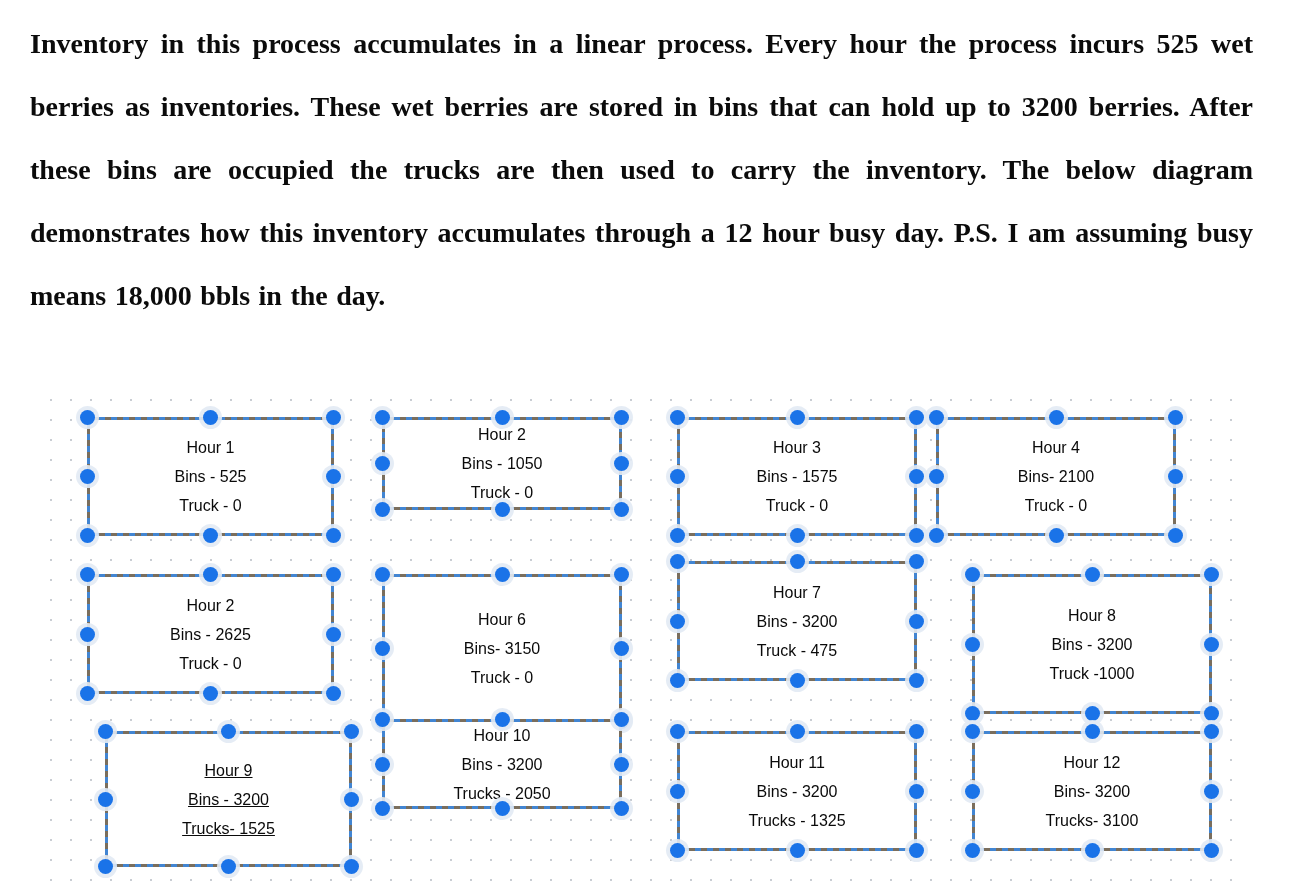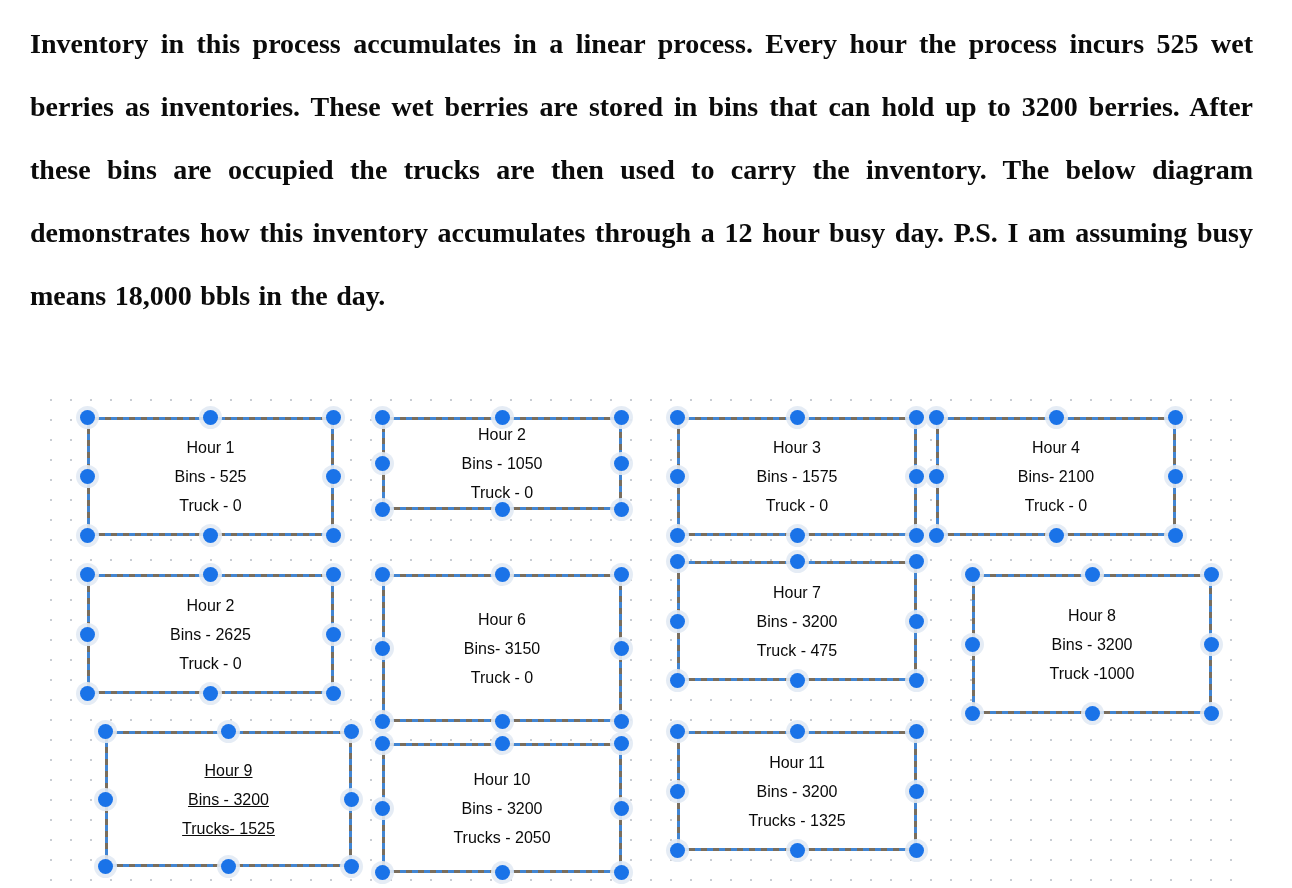--- a/index.html
+++ b/index.html
@@ -201,21 +201,21 @@
       <div class="edge right"></div>
       <div class="handle h-tl"></div>
       <div class="handle h-tm"></div>
       <div class="handle h-tr"></div>
       <div class="handle h-ml"></div>
       <div class="handle h-mr"></div>
       <div class="handle h-bl"></div>
       <div class="handle h-bm"></div>
       <div class="handle h-br"></div>
     </div>
-  <div class="shape" style="left:338px;top:356px;width:238px;height:128px;">
+  <div class="shape" style="left:338px;top:332px;width:238px;height:88px;">
     <div class="box-line">Hour 10</div>
     <div class="box-line">Bins - 3200</div>
     <div class="box-line">Trucks - 2050</div>
   <div class="edge top"></div>
       <div class="edge bottom"></div>
       <div class="edge left"></div>
       <div class="edge right"></div>
       <div class="handle h-tl"></div>
       <div class="handle h-tm"></div>
       <div class="handle h-tr"></div>
@@ -235,13 +235,30 @@
       <div class="edge right"></div>
       <div class="handle h-tl"></div>
       <div class="handle h-tm"></div>
       <div class="handle h-tr"></div>
       <div class="handle h-ml"></div>
       <div class="handle h-mr"></div>
       <div class="handle h-bl"></div>
       <div class="handle h-bm"></div>
       <div class="handle h-br"></div>
     </div>
+  <div class="shape" style="left:928px;top:344px;width:238px;height:118px;">
+    <div class="box-line">Hour 12</div>
+    <div class="box-line">Bins- 3200</div>
+    <div class="box-line">Trucks- 3100</div>
+  <div class="edge top"></div>
+      <div class="edge bottom"></div>
+      <div class="edge left"></div>
+      <div class="edge right"></div>
+      <div class="handle h-tl"></div>
+      <div class="handle h-tm"></div>
+      <div class="handle h-tr"></div>
+      <div class="handle h-ml"></div>
+      <div class="handle h-mr"></div>
+      <div class="handle h-bl"></div>
+      <div class="handle h-bm"></div>
+      <div class="handle h-br"></div>
+    </div>
 </div>
 
 </body></html>

